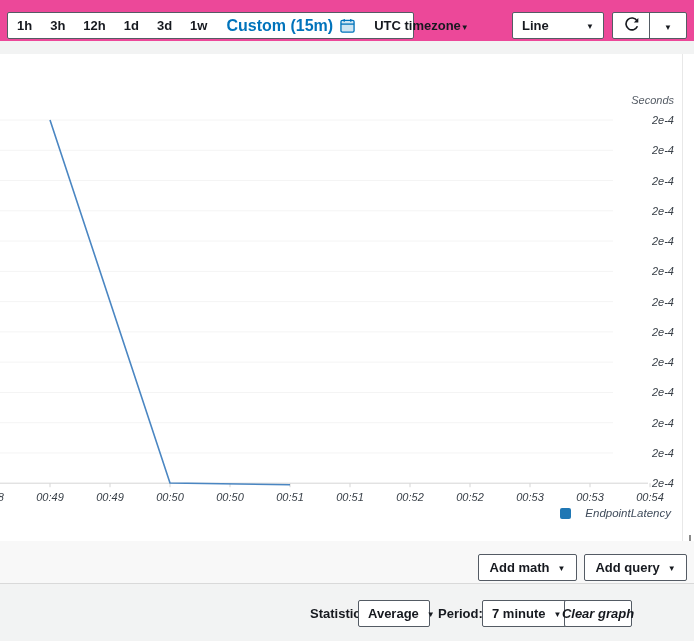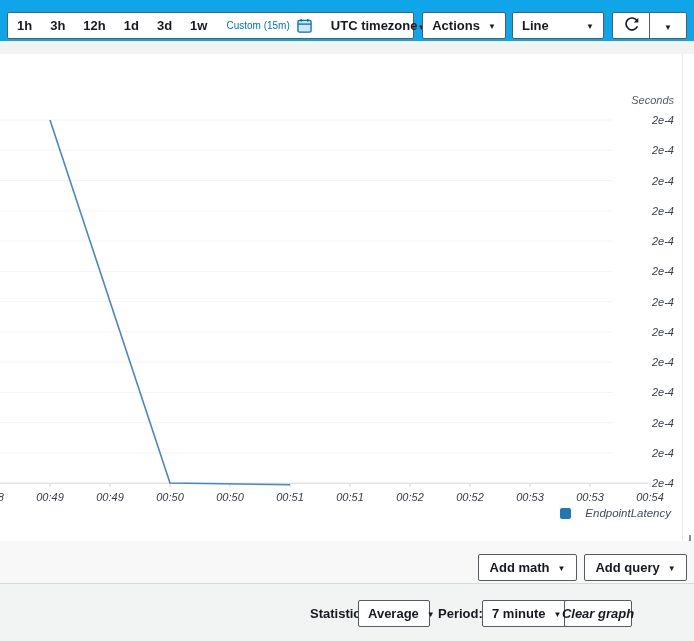--- a/index.html
+++ b/index.html
@@ -3,29 +3,29 @@
 <meta charset="utf-8">
 <style>
   * { margin:0; padding:0; box-sizing:border-box; }
   html,body { width:694px; height:641px; }
   body {
     position:relative; overflow:hidden; background:#fff;
     font-family:"Liberation Sans", sans-serif; color:#16191f;
   }
 
   
-  .toolbar { position:absolute; left:0; top:0; width:694px; height:41px; background:#0ea5e9; }
+  .toolbar { position:absolute; left:0; top:0; width:694px; height:41px; background:#ec4899; }
   .range-group {
     position:absolute; left:7px; top:12px; height:27px; width:407px;
     border:1px solid #545b64; border-radius:2px; background:#fff;
     display:flex; align-items:center;
   }
   .tr-btn { padding:0 9px; font-size:13px; font-weight:700; line-height:25px; cursor:pointer; }
   .custom-btn { display:flex; align-items:center; gap:7px; padding:0 10px; cursor:pointer; }
-  .custom-label { color:#0073bb; font-size:10px; font-weight:400; white-space:nowrap; }
+  .custom-label { color:#0073bb; font-size:16px; font-weight:700; white-space:nowrap; }
   .v-divider { width:1px; height:25px; background:#545b64; margin-left:auto; }
   .tz-btn { display:flex; align-items:center; justify-content:space-between; width:100px; padding:0 9px; cursor:pointer; }
   .tz-label { font-size:13px; font-weight:700; white-space:nowrap; }
 
   .btn {
     position:absolute; top:12px; height:27px; background:#fff;
     border:1px solid #545b64; border-radius:2px;
     display:flex; align-items:center; justify-content:center; gap:8px;
     font-size:13px; font-weight:700; color:#16191f; cursor:pointer; white-space:nowrap;
   }
@@ -98,24 +98,20 @@
         </svg>
       </span>
     </div>
     <div class="v-divider"></div>
     <div class="tz-btn">
       <span class="tz-label">UTC timezone</span>
       <span class="caret"></span>
     </div>
   </div>
 
-  <div class="btn actions-btn">
-    <span>Actions</span>
-    <span class="caret"></span>
-  </div>
 
   <div class="btn line-select">
     <span>Line</span>
     <span class="caret"></span>
   </div>
 
   <div class="refresh-group">
     <div class="refresh-seg">
       <span style="display:inline-flex;">
         <svg width="17" height="17" viewBox="0 0 16 16">

